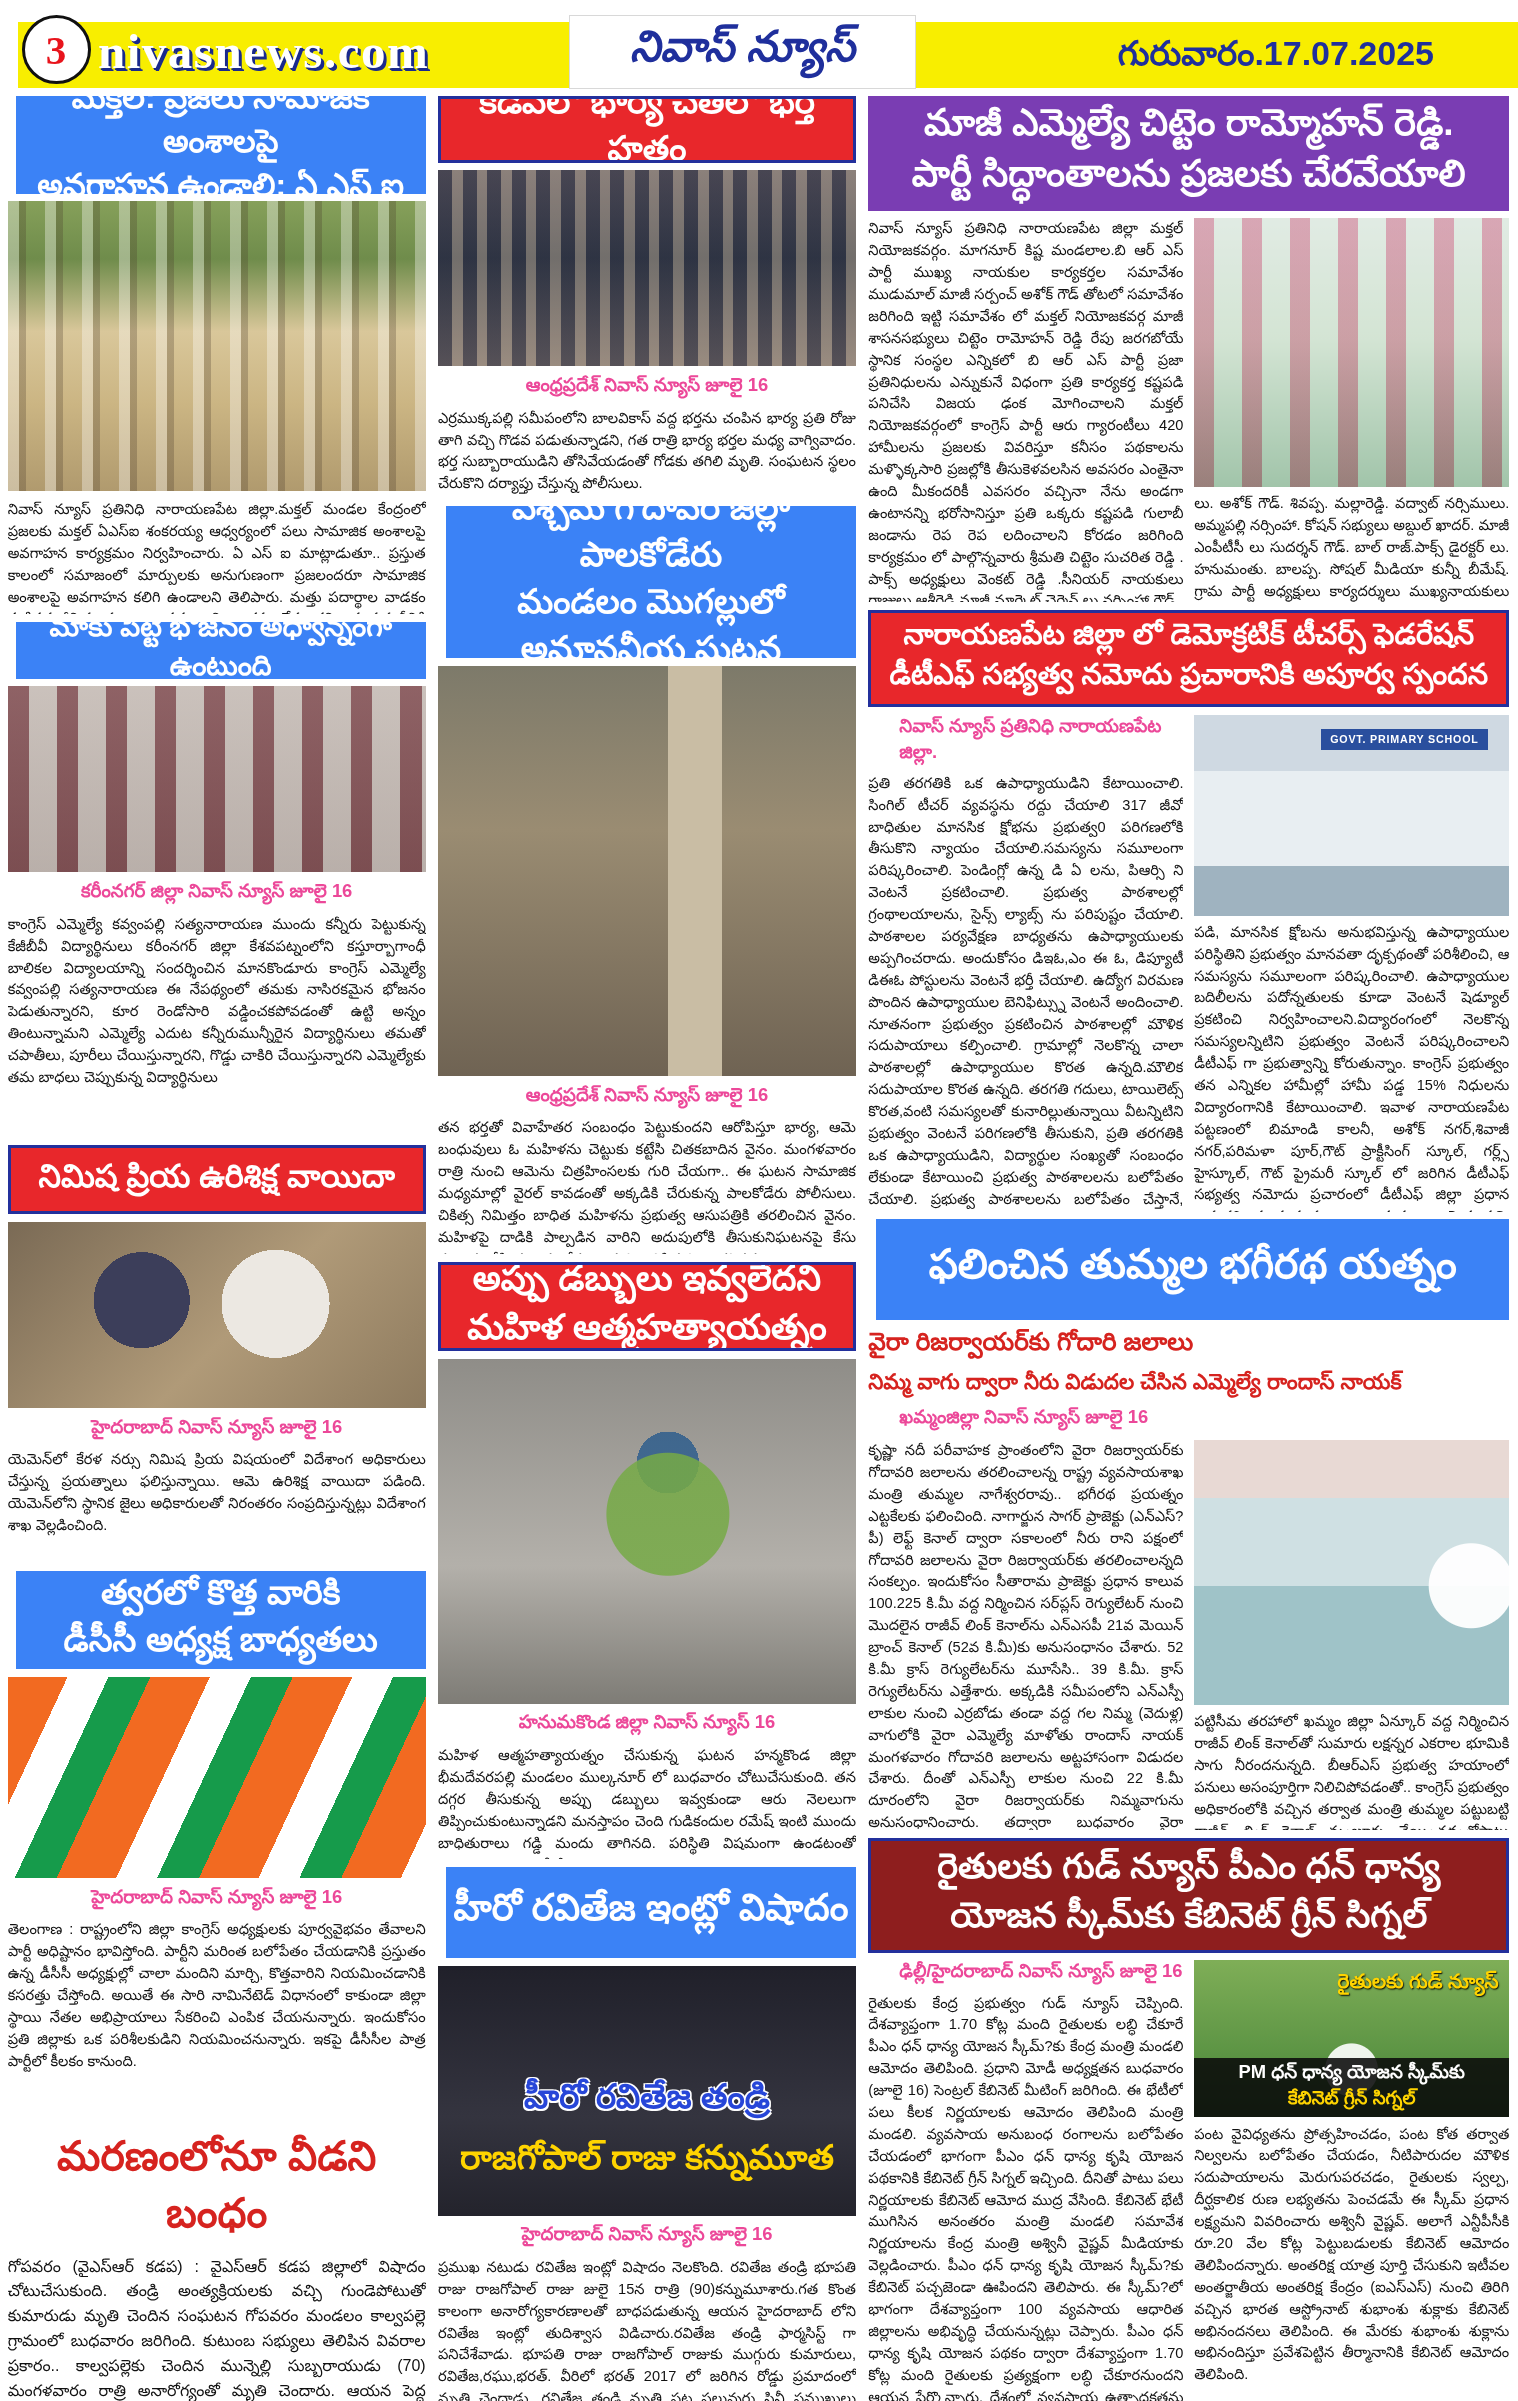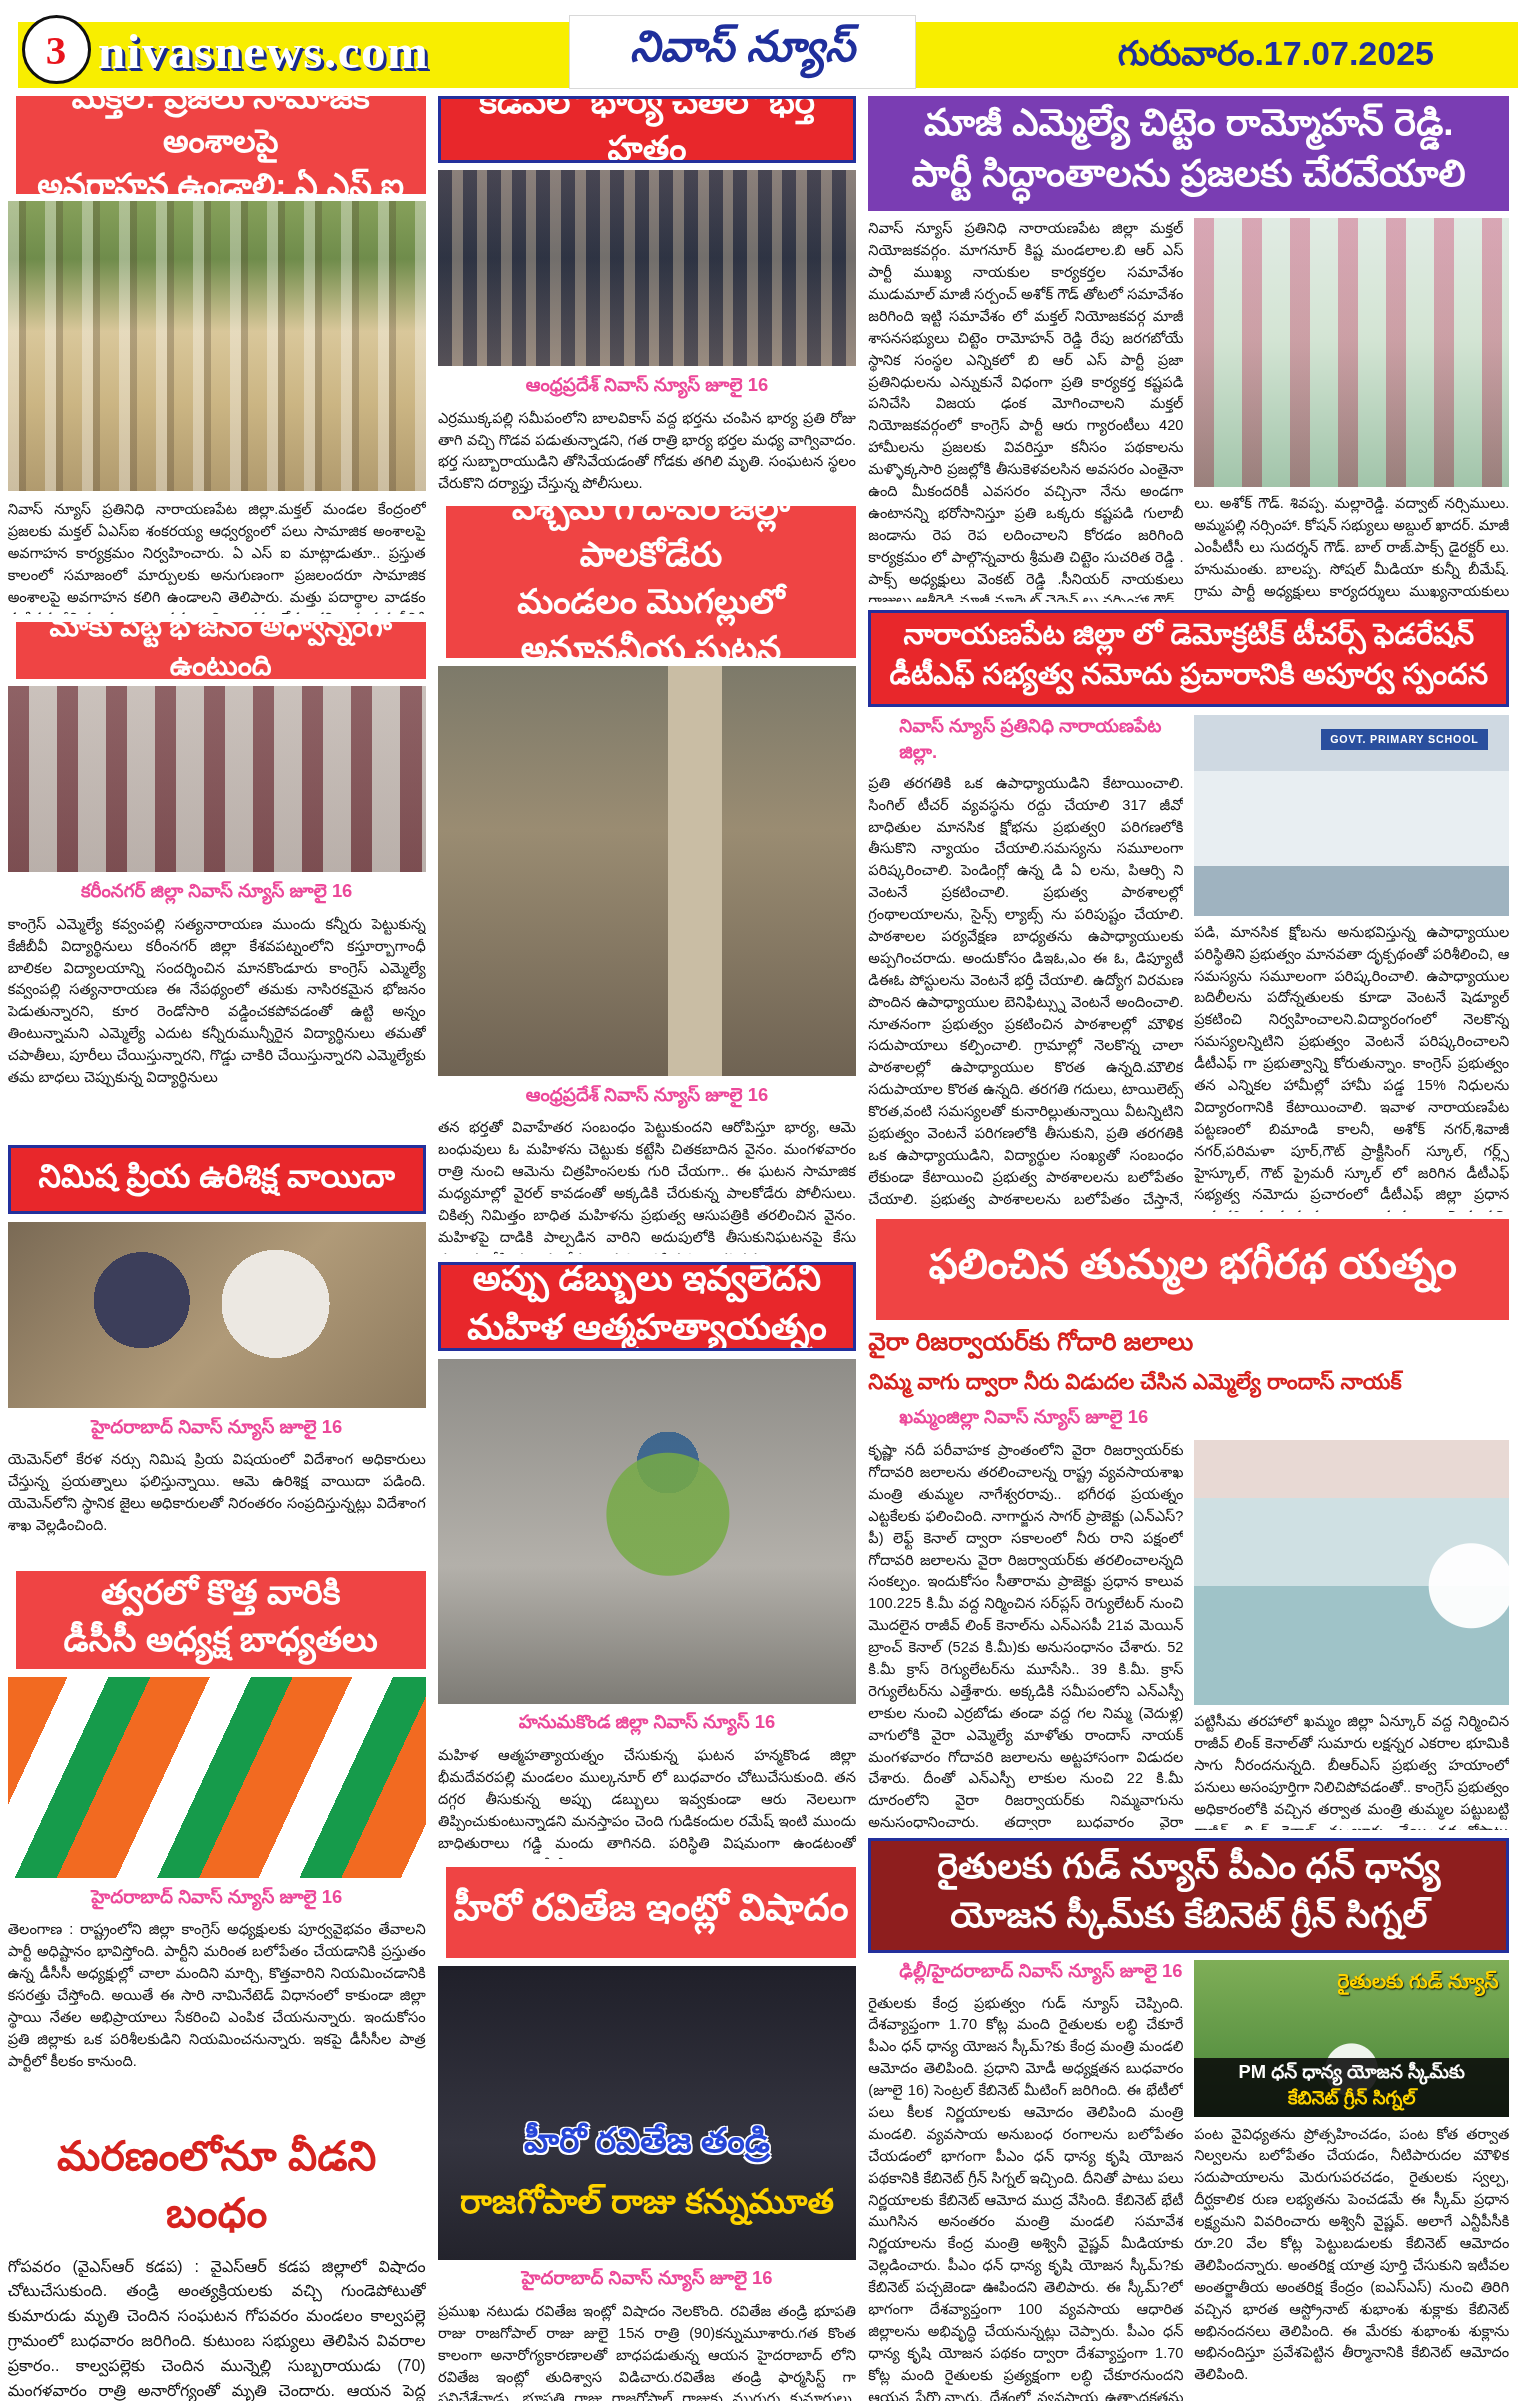--- a/index.html
+++ b/index.html
@@ -22,21 +22,21 @@
   
   .cols{display:flex;gap:12.3px;padding:4.6px 4.6px 0 7.7px;}
   .col{display:flex;flex-direction:column;gap:7.7px;overflow:hidden;}
   .col-l{width:418px;}
   .col-c{width:418px;}
   .col-r{width:641px;}
 
   
   .hbox{color:#fff;font-weight:bold;text-align:center;display:flex;flex-direction:column;
         align-items:center;justify-content:center;overflow:hidden;flex:0 0 auto;}
-  .hb-blue{background:#ef4444;margin-left:8px;}
+  .hb-blue{background:#3b82f6;margin-left:8px;}
   .hb-red{background:#e8272b;border:3.8px solid #23309c;}
   .hb-purple{background:#7a3db3;}
   .hb-maroon{background:#8e1e1e;border:3.8px solid #23309c;}
   .hline{display:block;width:100%;}
   .dateline{color:#ec4899;font-weight:bold;text-align:center;font-size:18.4px;flex:0 0 auto;}
   .dateline.left{text-align:left;padding-left:31px;}
   .body{font-size:14.6px;line-height:1.5;text-align:justify;margin:0;overflow:hidden;flex:0 0 auto;}
   .body.big{font-size:16px;line-height:1.55;}
   .redhead{color:#d6231f;font-weight:bold;text-align:center;font-size:41px;flex:0 0 auto;}
   .subhead{color:#d6231f;font-weight:bold;text-align:left;flex:0 0 auto;}
@@ -59,21 +59,21 @@
   .ph-cot{height:196px;background:
       repeating-linear-gradient(90deg, rgba(30,60,120,.30) 0 14px, rgba(255,255,255,.30) 14px 24.6px),
       linear-gradient(180deg,#5a4a42 0%,#35302c 45%,#6e5a49 100%);}
   .ph-tied{height:410px;background:
       linear-gradient(90deg, rgba(0,0,0,0) 0 55%, #c9bda4 55% 68%, rgba(0,0,0,0) 68%),
       linear-gradient(180deg,#7d7a6a,#9a8c72 40%,#6f6353 100%);}
   .ph-floor{height:345px;background:
       radial-gradient(circle at 55% 45%, rgba(118,170,70,.85) 0 61px, rgba(0,0,0,0) 62px),
       radial-gradient(circle at 55% 30%, rgba(40,90,140,.8) 0 31px, rgba(0,0,0,0) 31px),
       linear-gradient(180deg,#8f8d88,#b3b0aa 60%,#7e7c76);}
-  .ph-ravi{height:294px;background:linear-gradient(180deg,#20202a 0%,#34343f 60%,#23232c 100%);}
+  .ph-ravi{height:250px;background:linear-gradient(180deg,#20202a 0%,#34343f 60%,#23232c 100%);}
   .ph-ravi .cap1{position:absolute;left:0;right:0;bottom:92px;text-align:center;font-weight:bold;font-size:34px;
       color:#2746d8;text-shadow:1.5px 1.5px 0 #fff,-1.5px -1.5px 0 #fff,1.5px -1.5px 0 #fff,-1.5px 1.5px 0 #fff;}
   .ph-ravi .cap2{position:absolute;left:0;right:0;bottom:31px;text-align:center;font-weight:bold;font-size:34px;color:#ffd400;}
   .ph-pinkgroup{height:269px;background:
       repeating-linear-gradient(90deg, rgba(240,130,170,.55) 0 20px, rgba(255,255,255,.55) 20px 48px),
       linear-gradient(180deg,#bcd3c2 0%,#9ec49f 45%,#2f7d42 100%);}
   .ph-school{height:201px;background:linear-gradient(180deg,#cfd9e2 0 28%,#e8eef2 28% 75%,#9fb3c0 75% 100%);}
   .ph-school .sign{position:absolute;right:21.5px;top:14px;background:#2a4f9e;color:#fff;font-weight:bold;
       font-size:10.7px;padding:4.6px 9.2px;letter-spacing:0.8px;}
   .ph-reservoir{height:265px;background:

